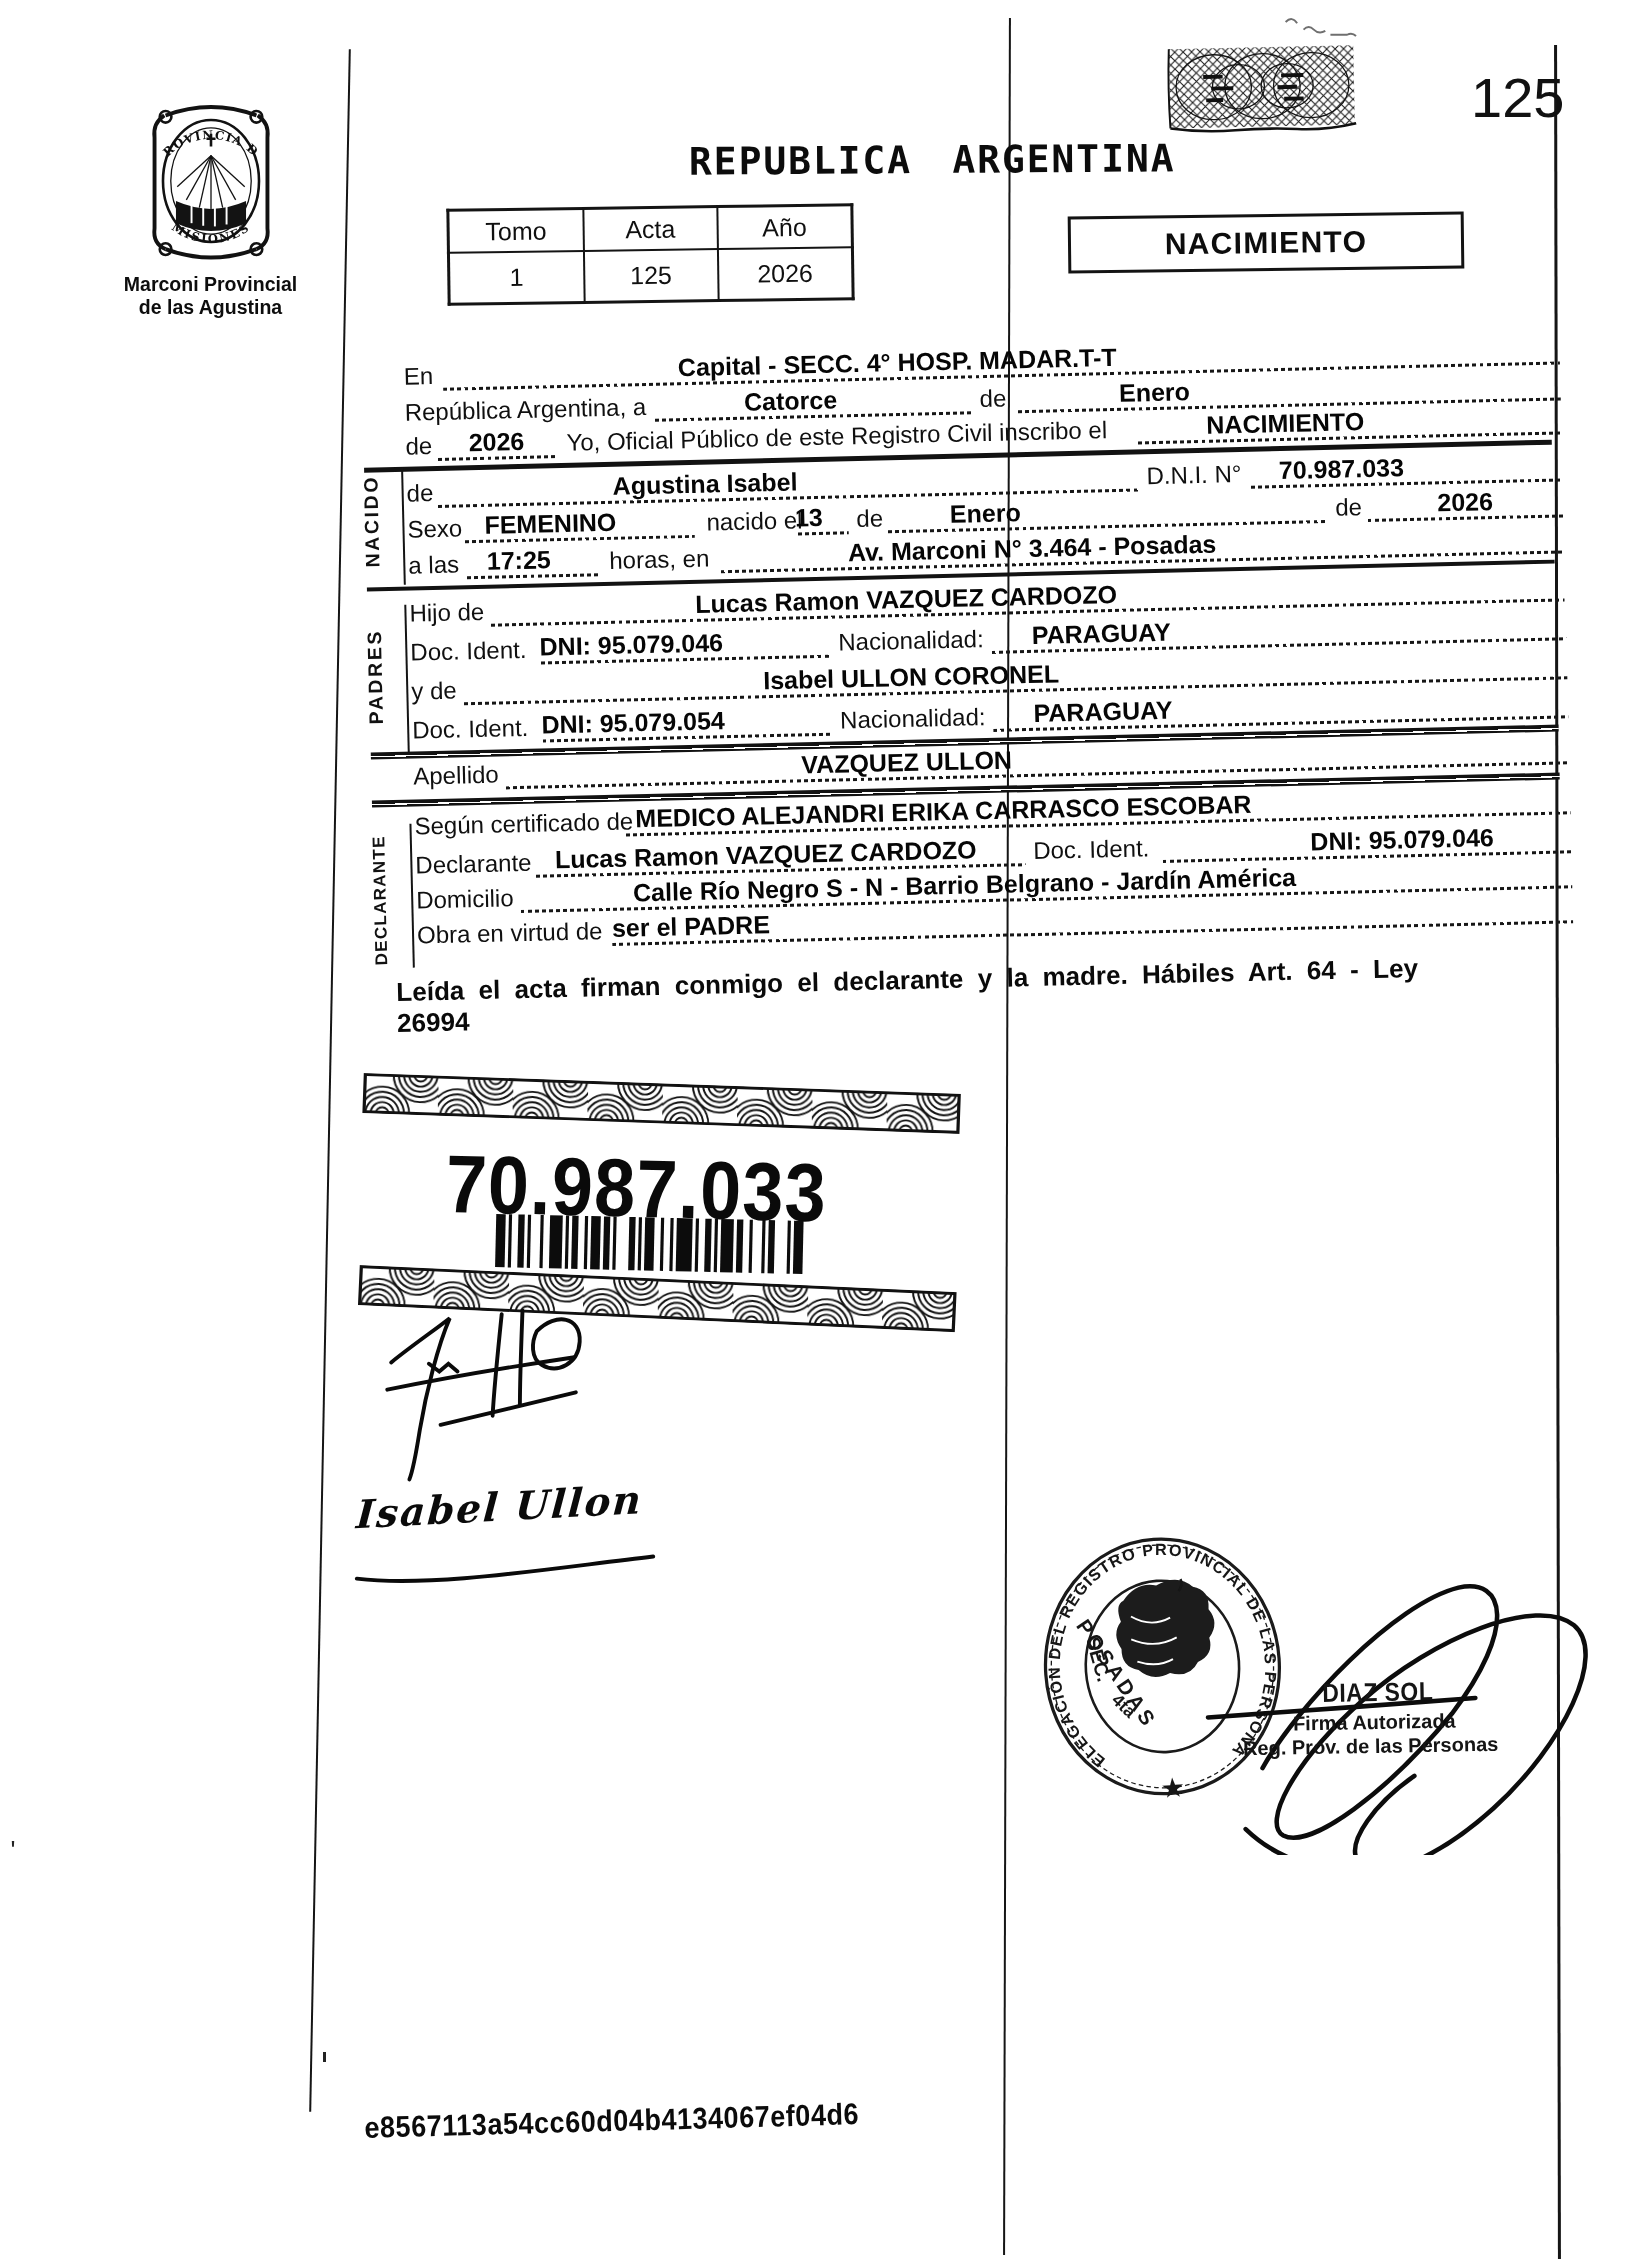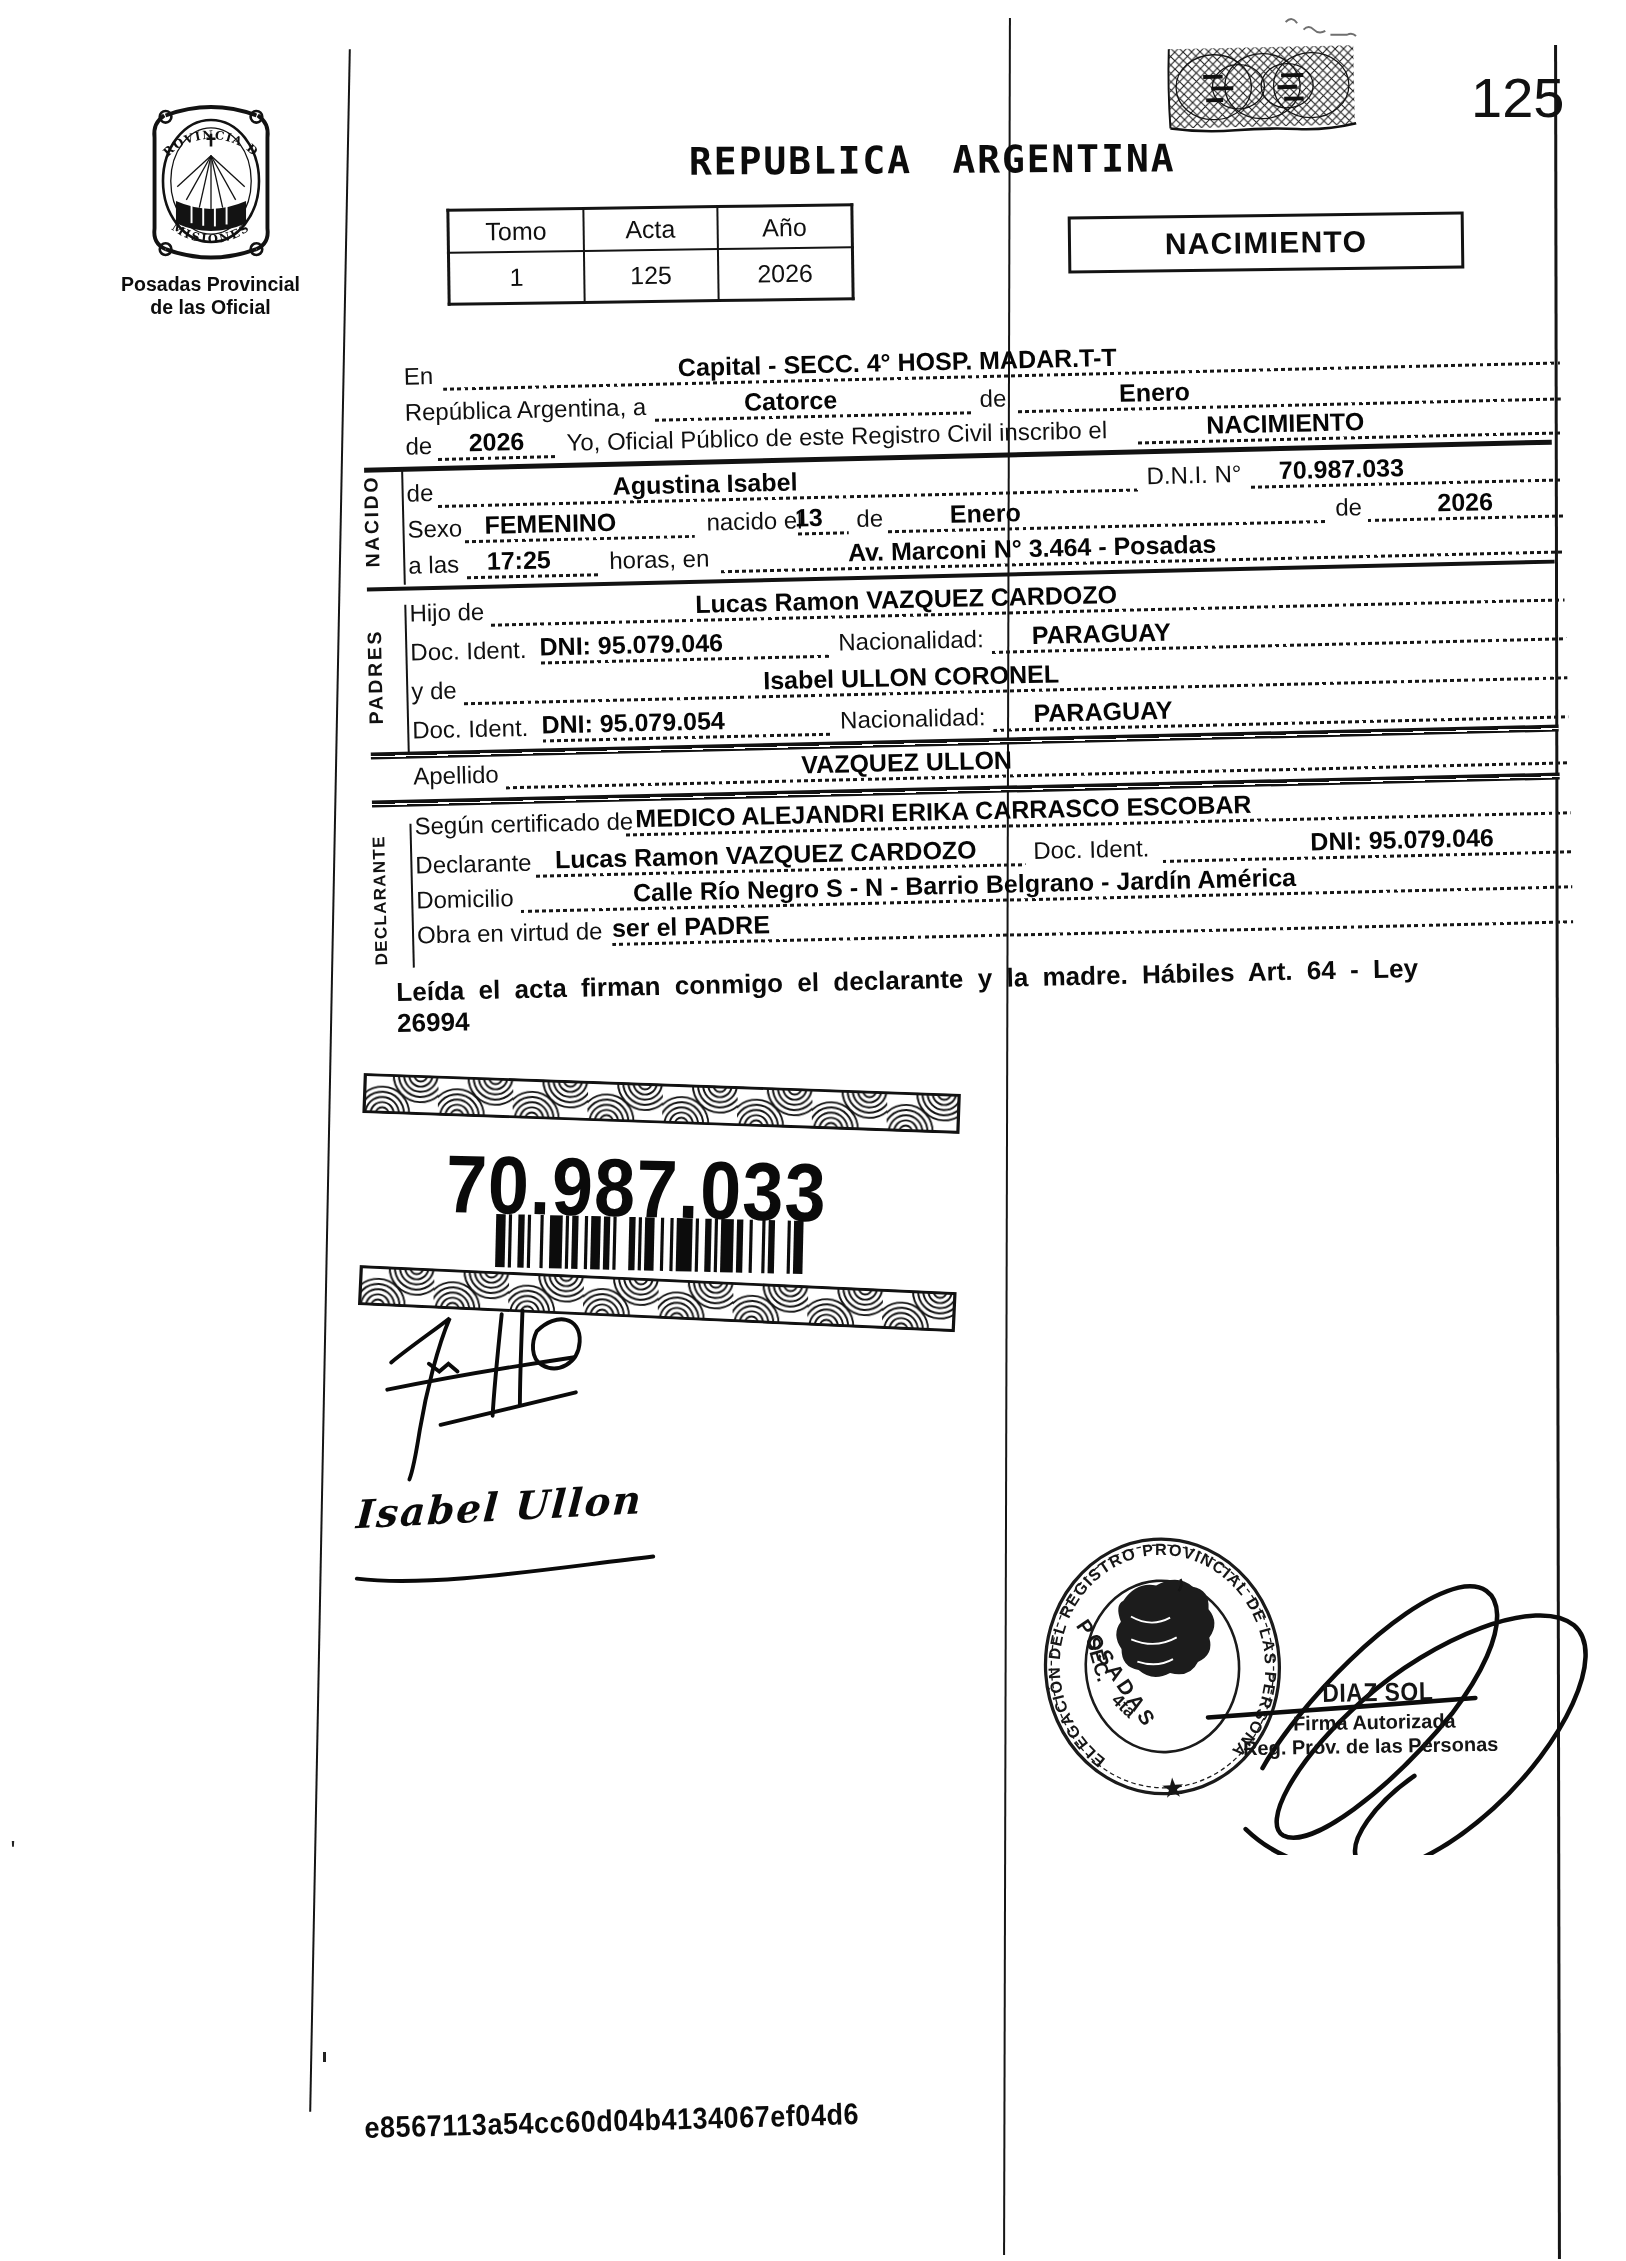--- a/index.html
+++ b/index.html
@@ -99,22 +99,22 @@
     </defs>
     <text font-family="DejaVu Serif, serif" font-size="18" font-weight="700" fill="#101010" letter-spacing="2">
       <textPath href="#arcTop" startOffset="50%" text-anchor="middle">PROVINCIA DE</textPath>
     </text>
     <text font-family="DejaVu Serif, serif" font-size="18" font-weight="700" fill="#101010" letter-spacing="3">
       <textPath href="#arcBot" startOffset="50%" text-anchor="middle">MISIONES</textPath>
     </text>
   </svg>
 
   <div id="caption">
-    <div>Posadas Provincial</div>
-    <div>de las Oficial</div>
+    <div>Marconi Provincial</div>
+    <div>de las Agustina</div>
   </div>
 
   <div id="title">REPUBLICA ARGENTINA</div>
 
   <svg class="abs" style="left:1167px;top:42px;transform:rotate(-1.2deg);" width="191" height="91" viewBox="0 0 294 140">
     <defs>
       <pattern id="mesh" width="13" height="13" patternUnits="userSpaceOnUse">
         <path d="M-2,15 L15,-2 M-2,-2 L15,15" stroke="#191919" stroke-width="1.6" fill="none"></path>
       </pattern>
     </defs>

